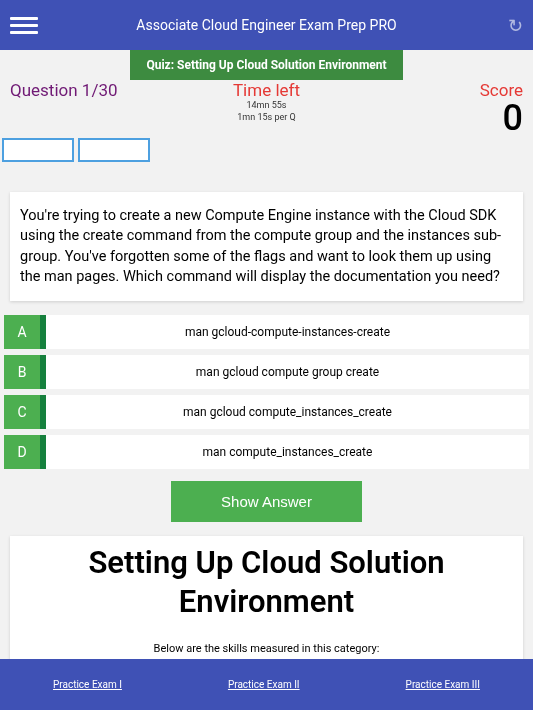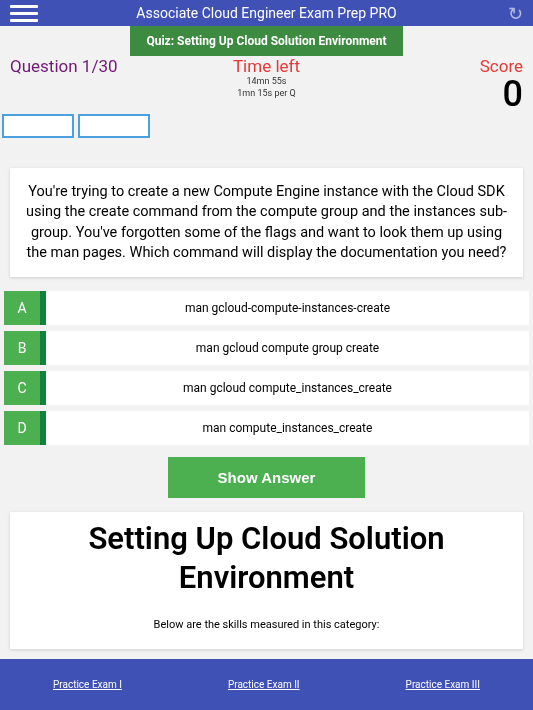--- a/index.html
+++ b/index.html
@@ -6,21 +6,21 @@
     body {
       font-family: -apple-system, BlinkMacSystemFont, "Segoe UI", Roboto, Arial, sans-serif;
       background: #f2f2f2;
       width: 533px;
       height: 710px;
       overflow: hidden;
       position: relative;
     }
     .header {
       background: #3f51b5;
-      height: 26px;
+      height: 50px;
       display: flex;
       align-items: center;
       padding: 0 10px;
       position: relative;
     }
     .menu-btn {
       width: 28px;
       height: 28px;
       display: flex;
       flex-direction: column;
@@ -104,21 +104,20 @@
     .progress-box {
       width: 72px;
       height: 24px;
       border: 2px solid #4da0e0;
       background: white;
     }
     .question-card {
       background: white;
       margin: 28px 10px 14px;
       padding: 14px 10px;
-      text-align: center;
       font-size: 14.5px;
       line-height: 1.4;
       box-shadow: 0 1px 3px rgba(0,0,0,0.15);
     }
     .answers {
       margin: 0 4px;
     }
     .answer-row {
       display: flex;
       margin-bottom: 6px;
@@ -143,21 +142,20 @@
     }
     .show-answer-btn {
       display: block;
       margin: 12px auto;
       background: #4caf50;
       color: white;
       border: none;
       padding: 12px 50px;
       font-size: 15px;
       cursor: pointer;
-      font-weight: bold;
     }
     .content-card {
       background: white;
       margin: 14px 10px;
       padding: 8px 14px 18px;
       text-align: center;
       box-shadow: 0 1px 3px rgba(0,0,0,0.15);
     }
     .content-title {
       font-size: 31px;

